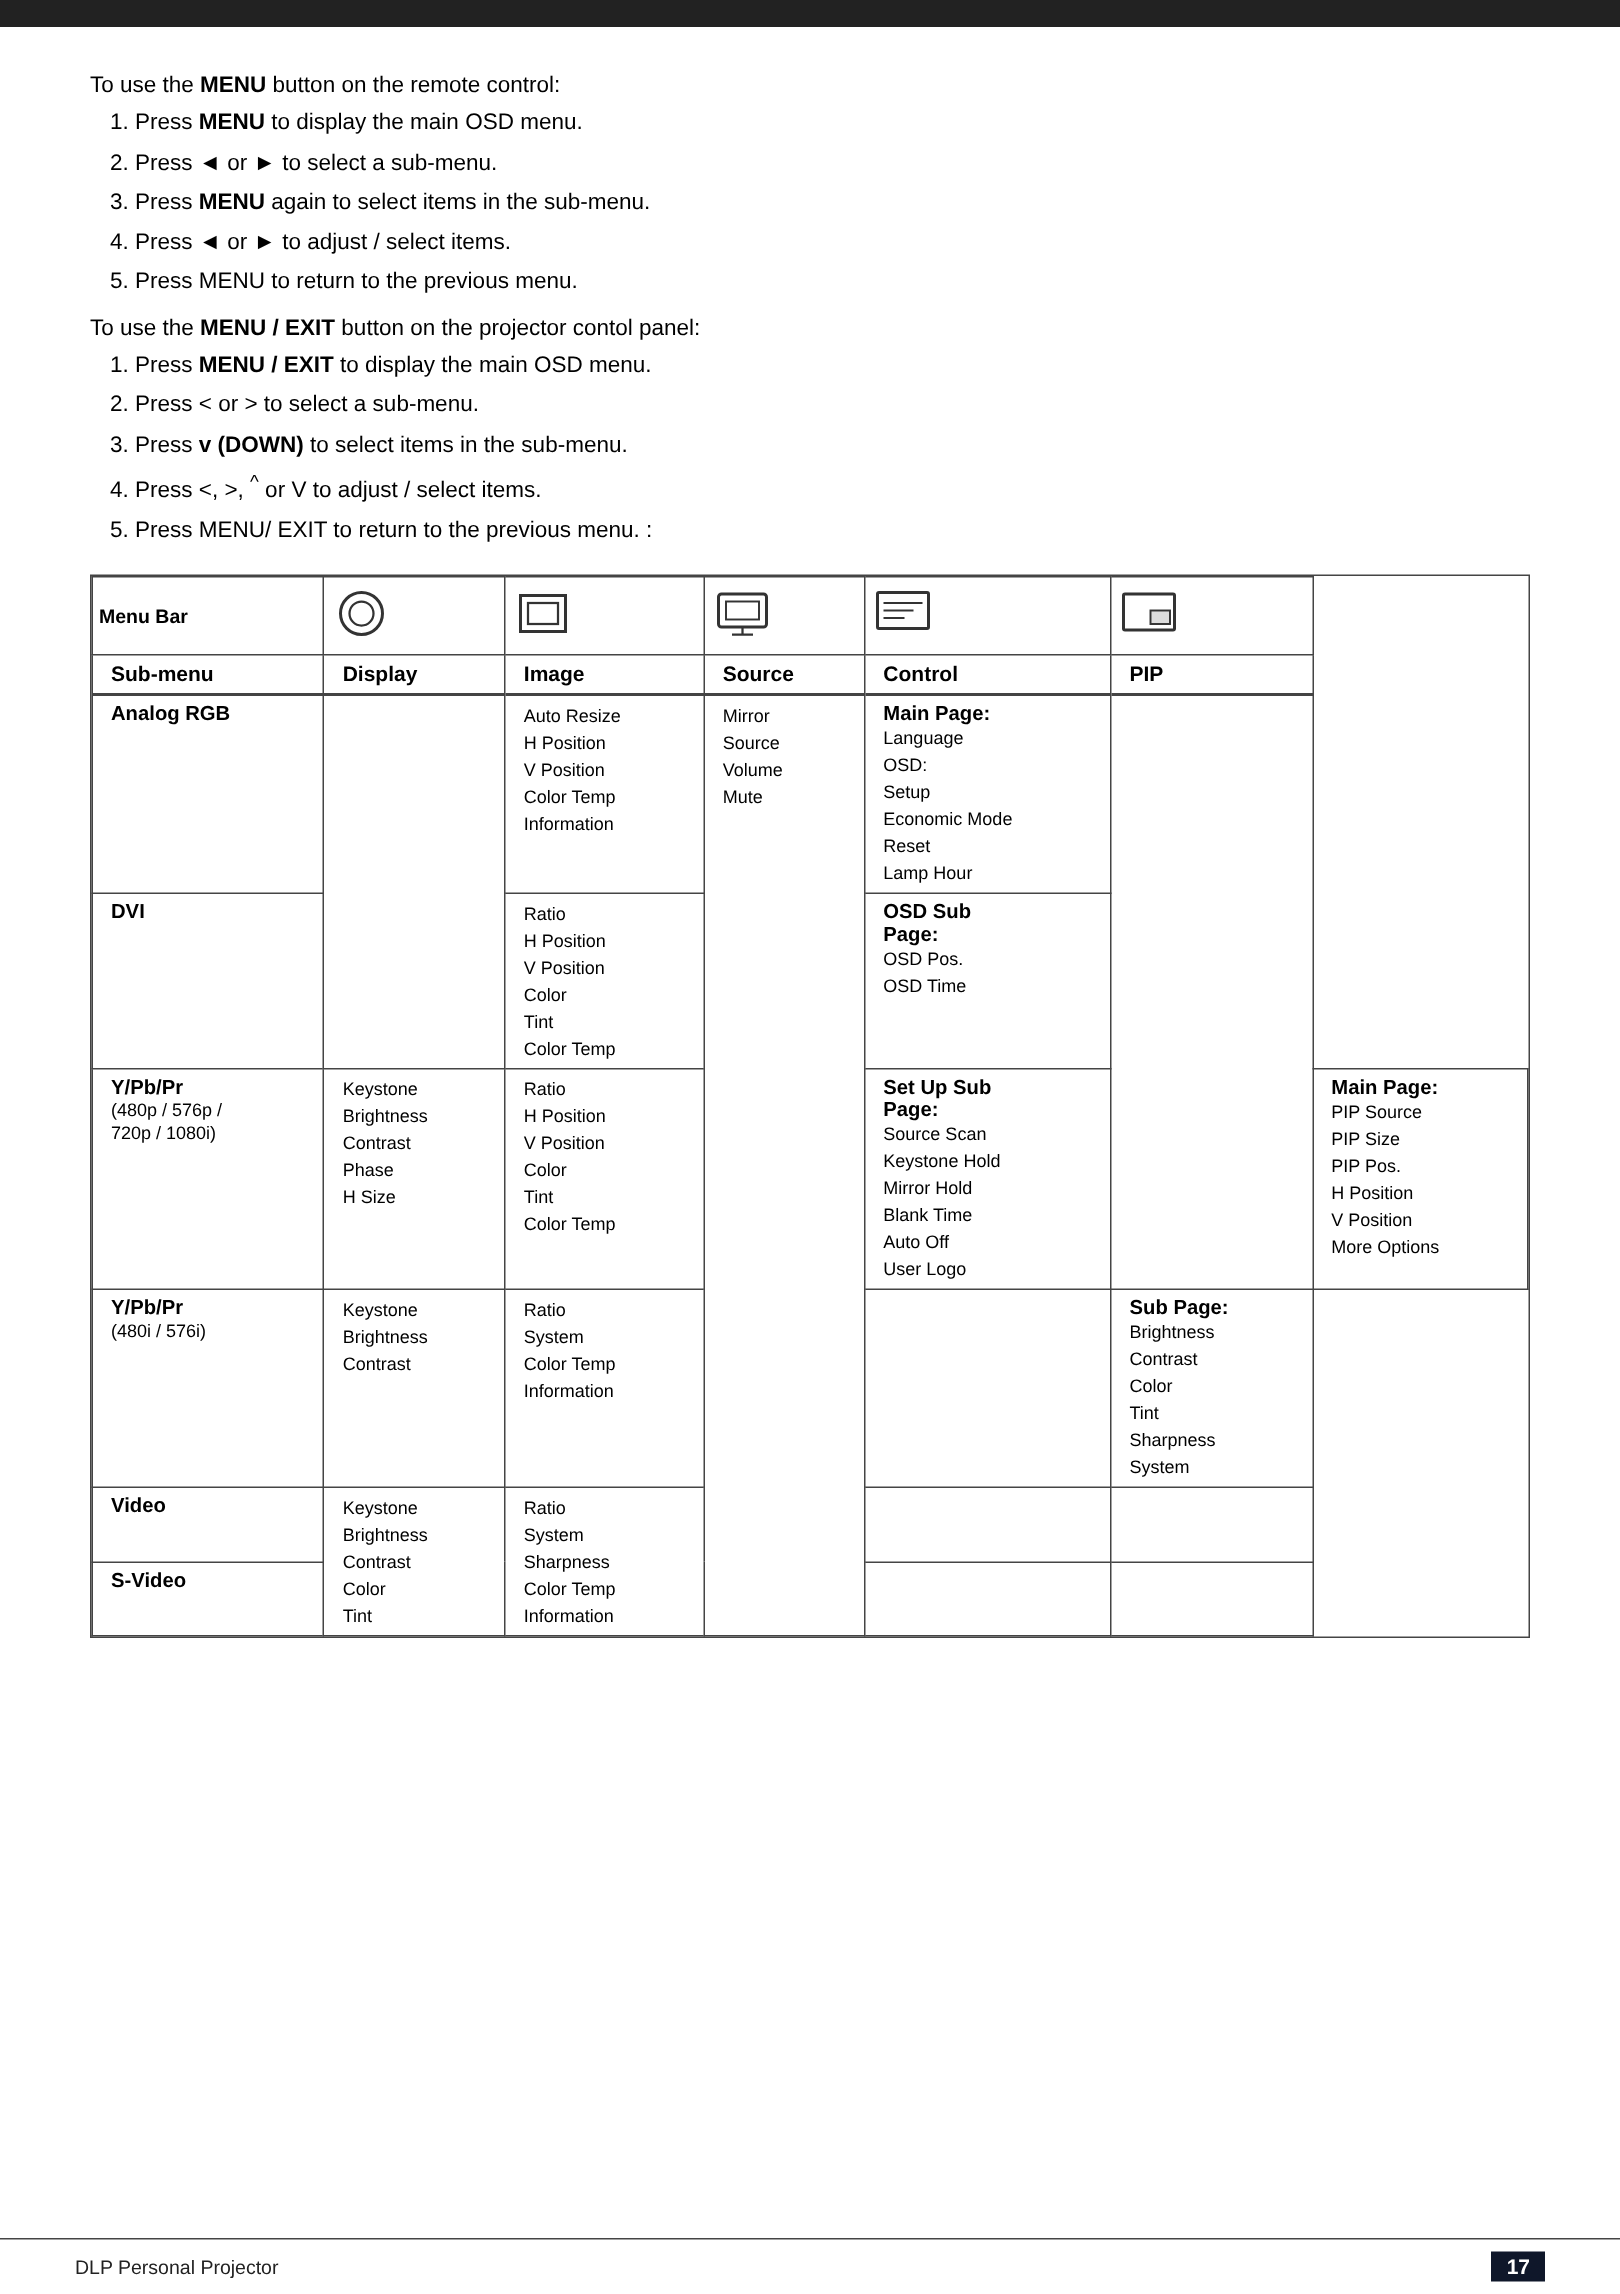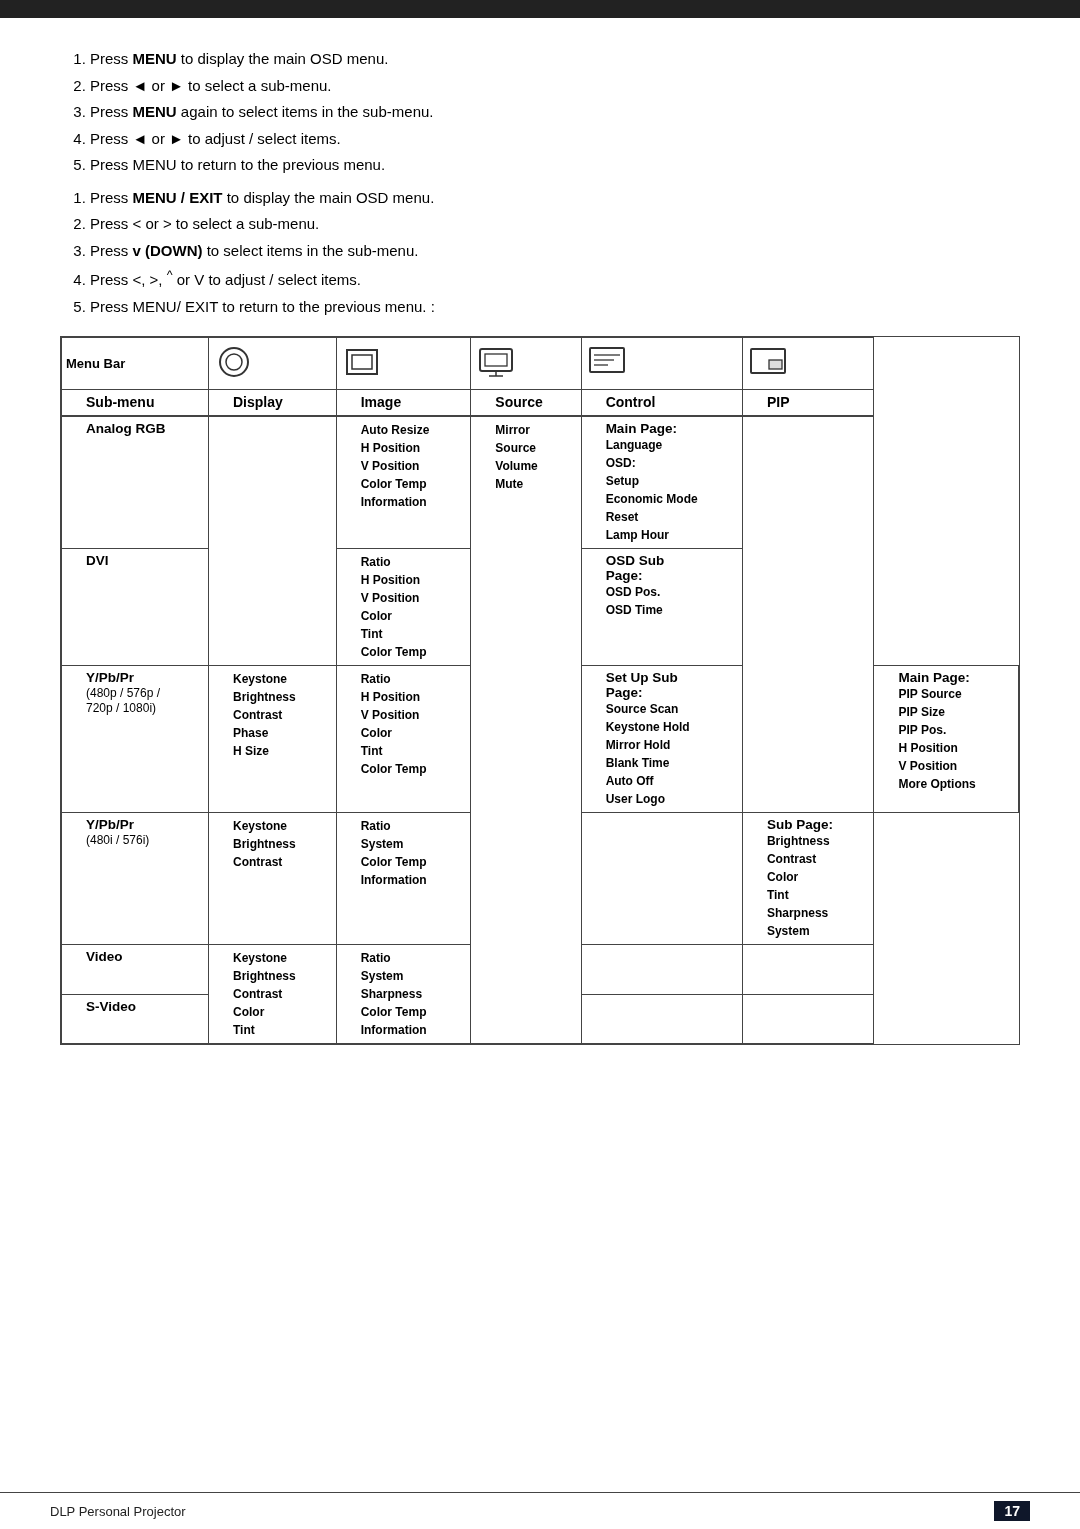--- a/index.html
+++ b/index.html
@@ -49,21 +49,21 @@
       width: 100%;
     }
     .menu-table {
       width: 100%;
       border-collapse: collapse;
       font-size: 13.5px;
     }
     .menu-table td, .menu-table th {
       border: 1px solid #444;
       vertical-align: top;
-      padding: 4px 24px;
+      padding: 4px 12px;
     }
     .menu-table .icon-row td {
       vertical-align: middle;
       padding: 6px 4px;
       border-bottom: 1px solid #444;
     }
     .menu-table .header-row td {
       font-weight: bold;
       font-size: 14px;
       border-bottom: 2px solid #444;
@@ -74,21 +74,20 @@
       font-weight: bold;
       vertical-align: top;
     }
     .menu-table .subtext {
       font-weight: normal;
       font-size: 12px;
     }
     .small-text {
       font-size: 12px;
       line-height: 1.5;
-      font-weight: bold;
     }
     .bold-label {
       font-weight: bold;
     }
     
     .bottom-bar {
       position: absolute;
       bottom: 0;
       left: 0;
       width: 100%;
@@ -115,29 +114,35 @@
     }
   </style>
 </head>
 <body>
 
 <div class="top-bar"></div>
 
 <div class="page-content">
 
 
+  <p class="intro-text">
+    To use the <b>MENU</b> button on the remote control:
+  </p>
 
   <ol class="instructions section-gap">
     <li>Press <b>MENU</b> to display the main OSD menu.</li>
     <li>Press <b>◄</b> or <b>►</b> to select a sub-menu.</li>
     <li>Press <b>MENU</b> again to select items in the sub-menu.</li>
     <li>Press <b>◄</b> or <b>►</b> to adjust / select items.</li>
     <li>Press MENU to return to the previous menu.</li>
   </ol>
 
+  <p class="intro-text">
+    To use the <b>MENU / EXIT</b> button on the projector contol panel:
+  </p>
 
   <ol class="instructions section-gap">
     <li>Press <b>MENU / EXIT</b> to display the main OSD menu.</li>
     <li>Press &lt; or &gt; to select a sub-menu.</li>
     <li>Press <b>v (DOWN)</b> to select items in the sub-menu.</li>
     <li>Press &lt;, &gt;, <sup>^</sup> or V to adjust / select items.</li>
     <li>Press MENU/ EXIT to return to the previous menu. :</li>
   </ol>
 
   <div class="menu-table-wrap">

